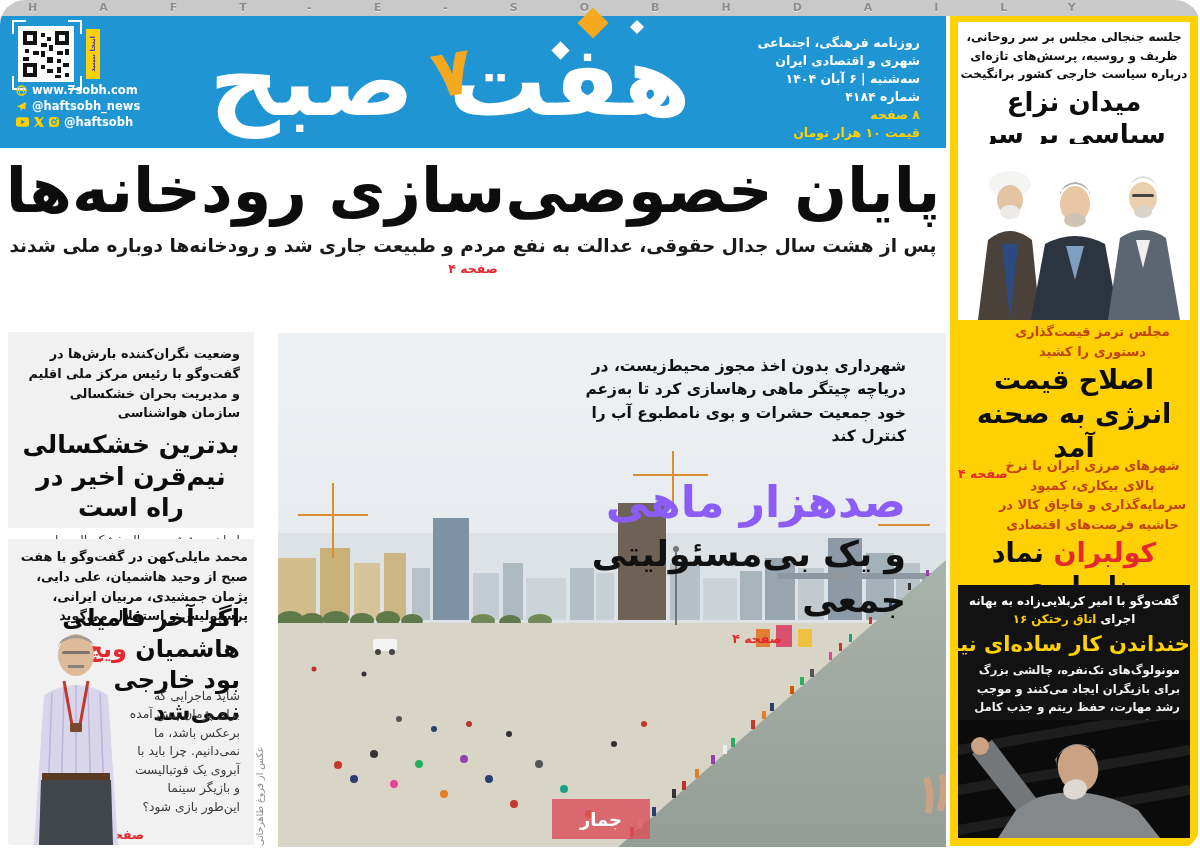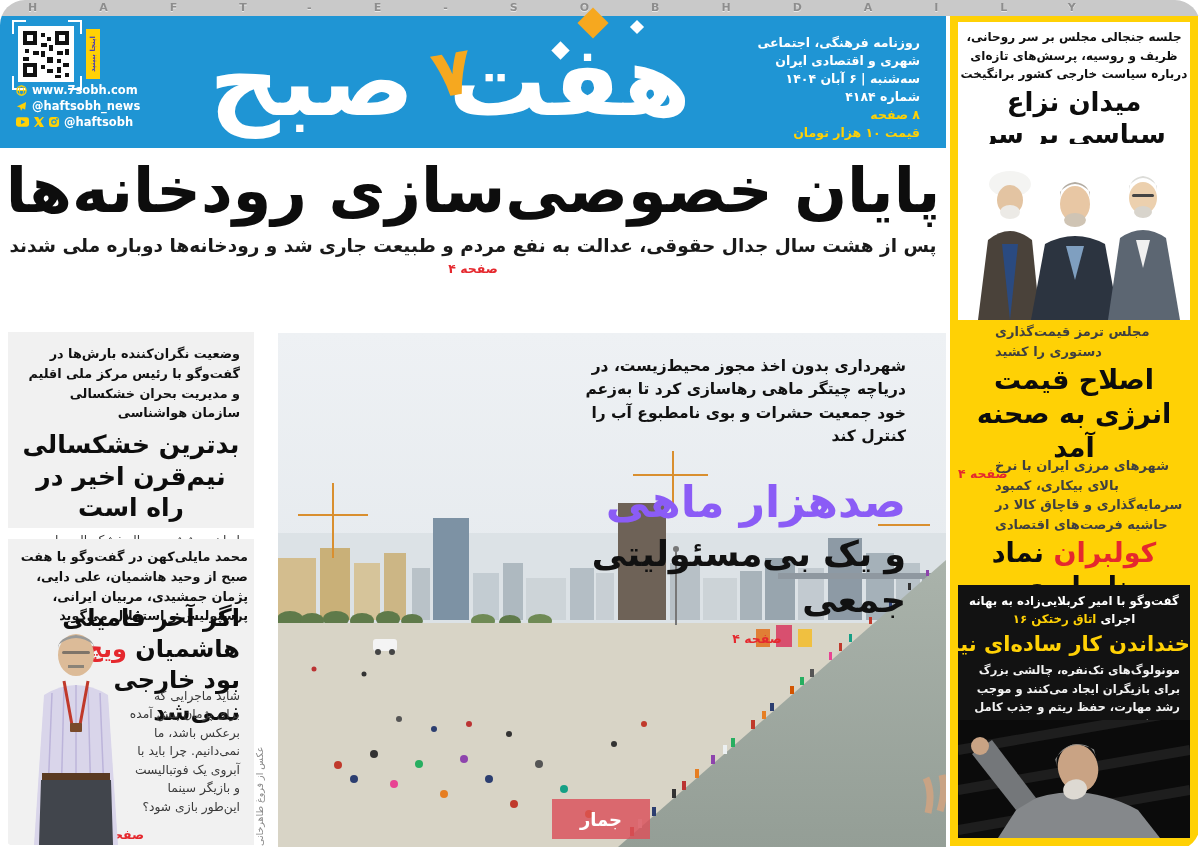--- a/index.html
+++ b/index.html
@@ -73,21 +73,21 @@
   
   .sidebar{position:absolute;left:950px;top:16px;width:248px;height:830px;background:#ffd105;}
   .sb-card{position:absolute;left:8px;top:6px;width:232px;height:298px;background:#fff;direction:rtl;}
   .sb-kicker{font-size:12px;font-weight:bold;color:#111;text-align:center;line-height:1.55;padding:6px 1px 0;}
   .sb-headline{font-size:26px;font-weight:bold;color:#0d0d0d;text-align:center;line-height:1.25;margin-top:2px;}
   .sb-page{text-align:left;padding:2px 26px 0 0;direction:ltr;}
   .sb1-photo{position:absolute;left:0;bottom:0;width:232px;height:176px;}
   .sb-sec{position:absolute;left:8px;width:232px;direction:rtl;}
   .sb-energy{top:306px;}
   .sb-kool{top:440px;}
-  .sb-k2{font-size:13px;font-weight:bold;color:#404040;text-align:left;line-height:1.5;padding-left:4px;margin-left:33px;}
+  .sb-k2{font-size:13px;font-weight:bold;color:#c2410c;text-align:center;line-height:1.5;padding-left:4px;margin-left:33px;}
   .sb-h2{font-size:27px;font-weight:bold;color:#0d0d0d;text-align:center;line-height:1.25;margin-top:2px;}
   .sb-h2 .line{display:block;}
   .sb-body{font-size:12px;font-weight:bold;color:#2c2c2c;text-align:right;line-height:1.55;margin-top:5px;}
   .sb-page2{text-align:left;margin-top:2px;direction:ltr;}
   .sb-black{position:absolute;left:8px;top:569px;width:232px;height:253px;background:#121212;
     direction:rtl;overflow:hidden;}
   .bb-kicker{font-size:11.8px;font-weight:bold;color:#fff;text-align:center;line-height:1.5;padding:8px 6px 0;}
   .bb-kicker .hl{color:#ffd105;}
   .bb-headline{font-size:21px;font-weight:bold;color:#ffd105;text-align:center;margin-top:4px;white-space:nowrap;}
   .bb-body{font-size:11.5px;font-weight:bold;color:#f2f2f2;text-align:right;line-height:1.6;padding:5px 10px 0;}

